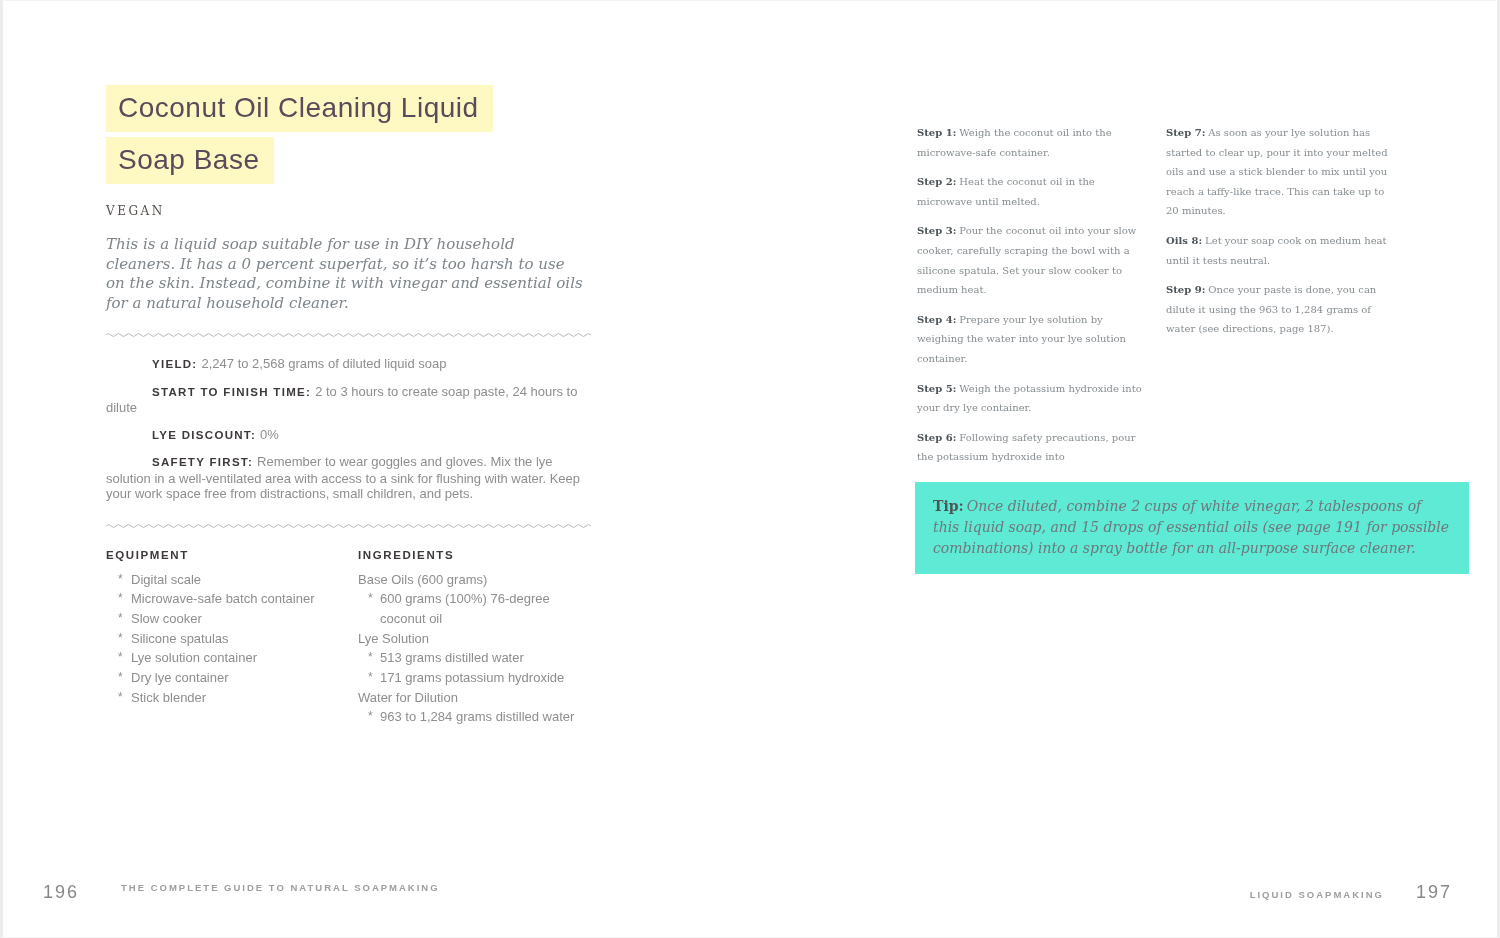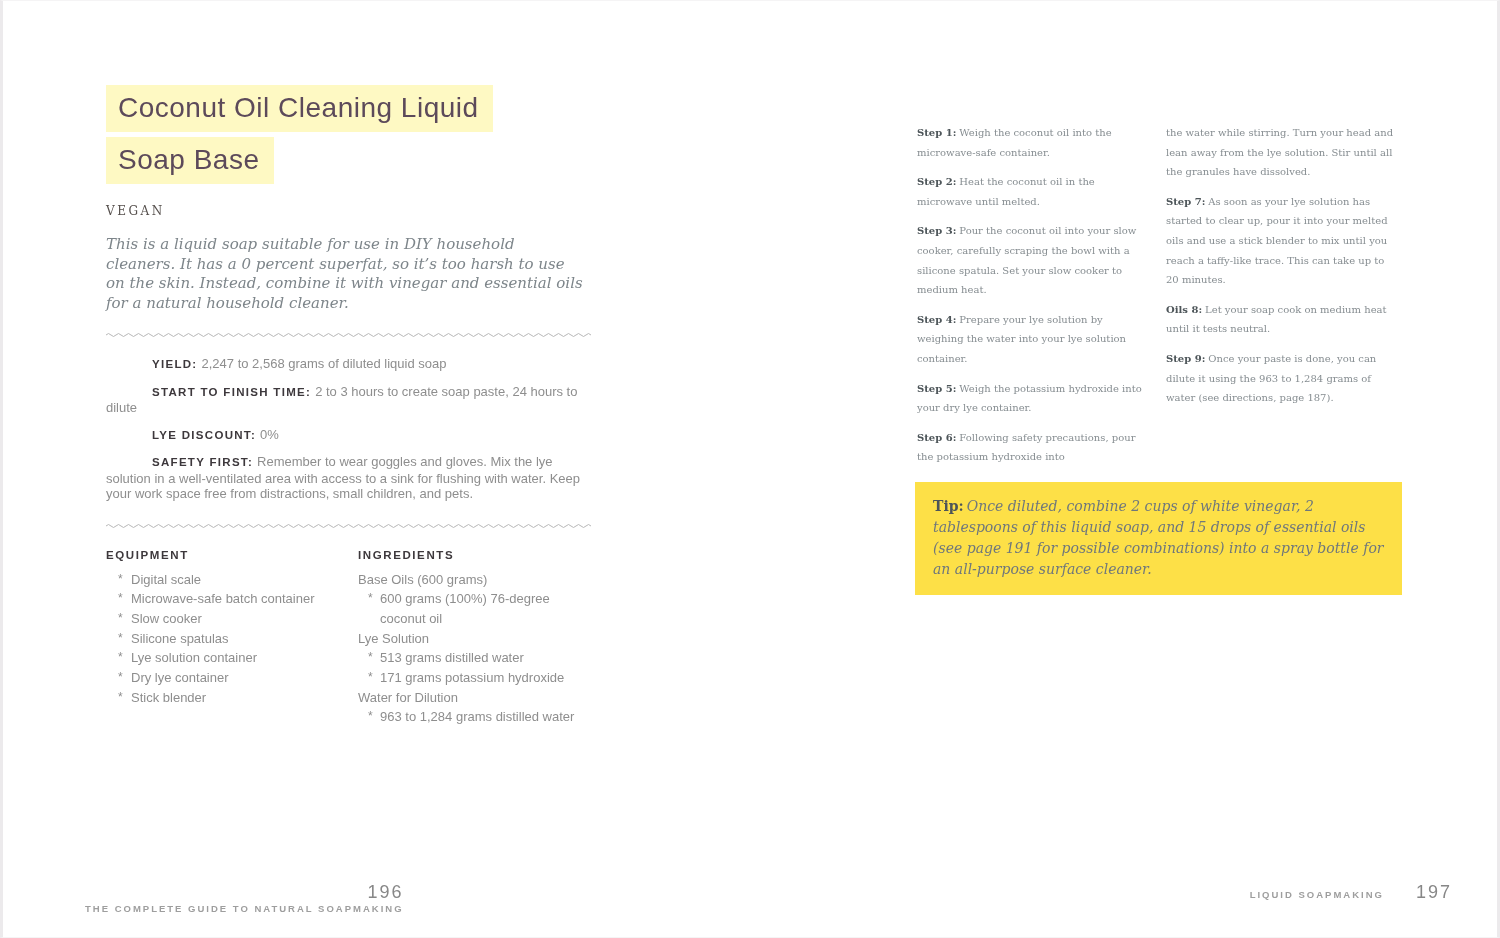--- a/index.html
+++ b/index.html
@@ -116,43 +116,42 @@
   .steps-col-2 { left: 1163px; width: 232px; }
   .step-para { margin-bottom: 10px; }
   .step-label {
     font-weight: bold;
     color: #4d5559;
     margin-right: 3px;
   }
   .tip-box {
     position: absolute;
     left: 912px; top: 481px;
-    width: 487px;
-    background: #fde047;
+    width: 554px;
+    background: #5eead4;
     padding: 14px 18px 15px 18px;
     font-family: "DejaVu Serif", serif;
     font-style: italic;
     font-size: 14px;
     line-height: 21px;
     color: #6f777c;
   }
   .tip-label {
     font-style: normal;
     font-weight: bold;
     color: #4d5559;
     margin-right: 3px;
   }
 
   
   .footer-left {
     position: absolute;
     left: 40px; top: 881px;
     display: flex;
-    align-items: flex-end;
-    flex-direction: column;
+    align-items: flex-start;
   }
   .footer-right {
     position: absolute;
     right: 45px; top: 881px;
     display: flex;
     align-items: baseline;
   }
   .page-number {
     font-family: "Liberation Sans", sans-serif;
     font-weight: 300;
@@ -243,21 +242,20 @@
   <div class="steps-col steps-col-1">
     <p class="step-para"><span class="step-label">Step 1:</span><span>Weigh the coconut oil into the microwave-safe container.</span></p>
     <p class="step-para"><span class="step-label">Step 2:</span><span>Heat the coconut oil in the microwave until melted.</span></p>
     <p class="step-para"><span class="step-label">Step 3:</span><span>Pour the coconut oil into your slow cooker, carefully scraping the bowl with a silicone spatula. Set your slow cooker to medium heat.</span></p>
     <p class="step-para"><span class="step-label">Step 4:</span><span>Prepare your lye solution by weighing the water into your lye solution container.</span></p>
     <p class="step-para"><span class="step-label">Step 5:</span><span>Weigh the potassium hydroxide into your dry lye container.</span></p>
     <p class="step-para"><span class="step-label">Step 6:</span><span>Following safety precautions, pour the potassium hydroxide into</span></p>
   </div>
 
   <div class="steps-col steps-col-2">
-    <p class="step-para"><span>the water while stirring. Turn your head and lean away from the lye solution. Stir until all the granules have dissolved.</span></p>
     <p class="step-para"><span class="step-label">Step 7:</span><span>As soon as your lye solution has started to clear up, pour it into your melted oils and use a stick blender to mix until you reach a taffy-like trace. This can take up to 20 minutes.</span></p>
     <p class="step-para"><span class="step-label">Oils 8:</span><span>Let your soap cook on medium heat until it tests neutral.</span></p>
     <p class="step-para"><span class="step-label">Step 9:</span><span>Once your paste is done, you can dilute it using the 963 to 1,284 grams of water (see directions, page 187).</span></p>
   </div>
 
   <div class="tip-box">
     <span class="tip-label">Tip:</span><span>Once diluted, combine 2 cups of white vinegar, 2 tablespoons of this liquid soap, and 15 drops of essential oils (see page 191 for possible combinations) into a spray bottle for an all-purpose surface cleaner.</span>
   </div>
 
   <div class="footer-left">

